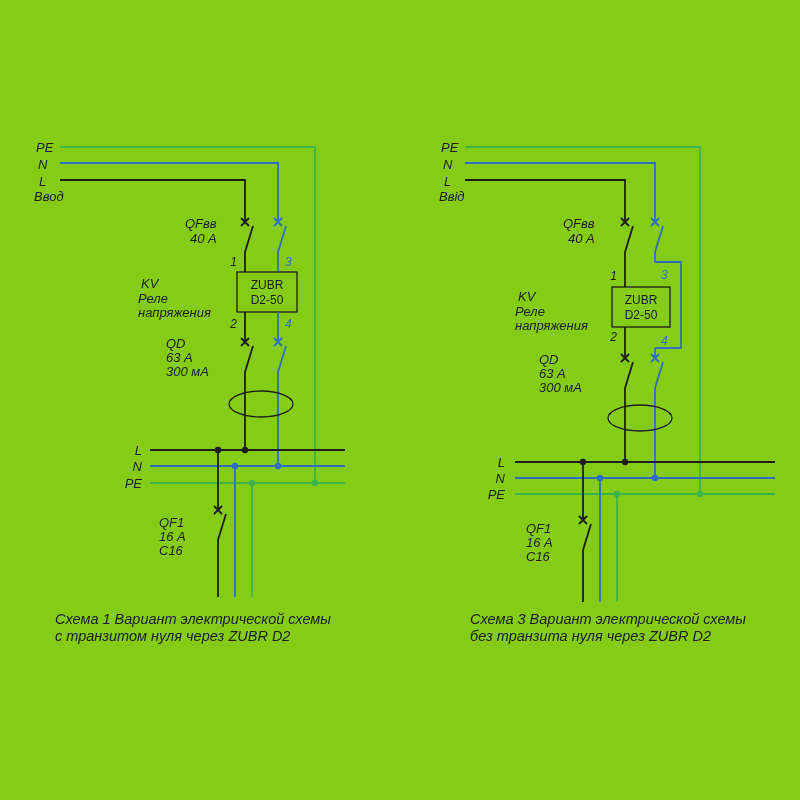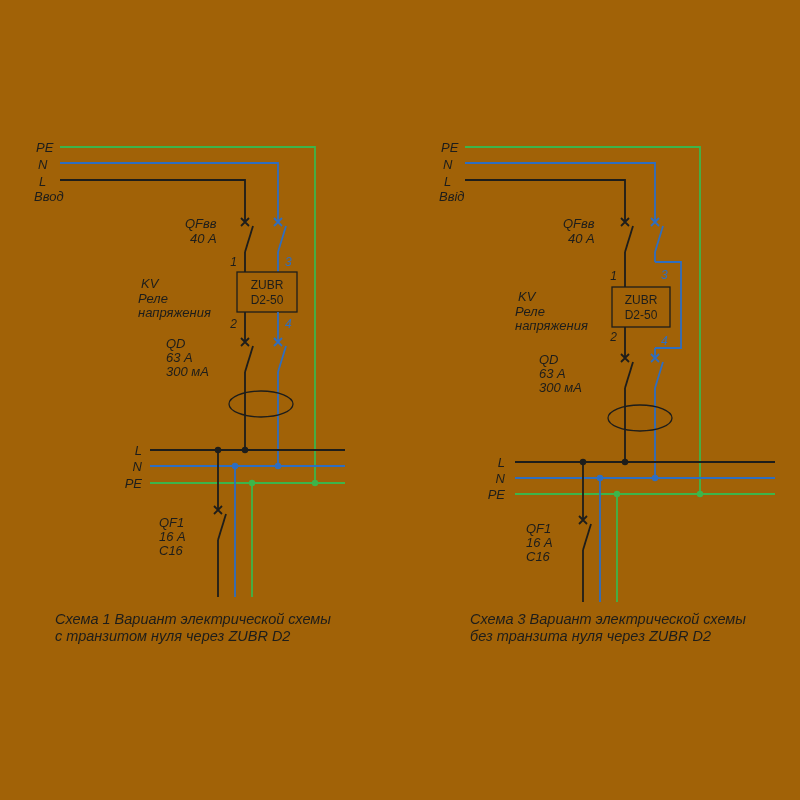--- a/index.html
+++ b/index.html
@@ -1,21 +1,21 @@
 <!DOCTYPE html>
 <html style="--line-black: #1d1d1b; --line-blue: #2f6ec0; --line-green: #3db54a;"><head>
 <meta charset="utf-8">
 <style>
   :root{
     --line-black:#1d1d1b;
     --line-blue:#2f6ec0;
     --line-green:#3db54a;
   }
   html,body{margin:0;padding:0;background:#ffffff;}
-  .canvas{width:800px;height:800px;position:relative;background:#a16207;overflow:hidden;}
+  .canvas{width:800px;height:800px;position:relative;background:#84cc16;overflow:hidden;}
   svg{display:block;}
   svg text{
     font-family:"Liberation Sans",sans-serif;
     font-style:italic;
     font-size:13px;
     fill:var(--line-black);
   }
   text.caption{font-size:14.5px;}
   text.small{font-size:12px;}
   text.upright{font-style:normal;font-size:12px;}

